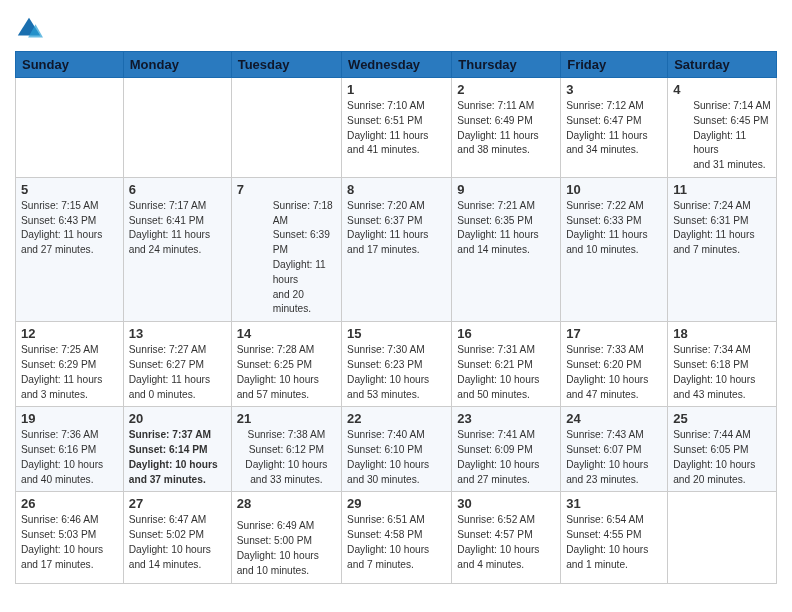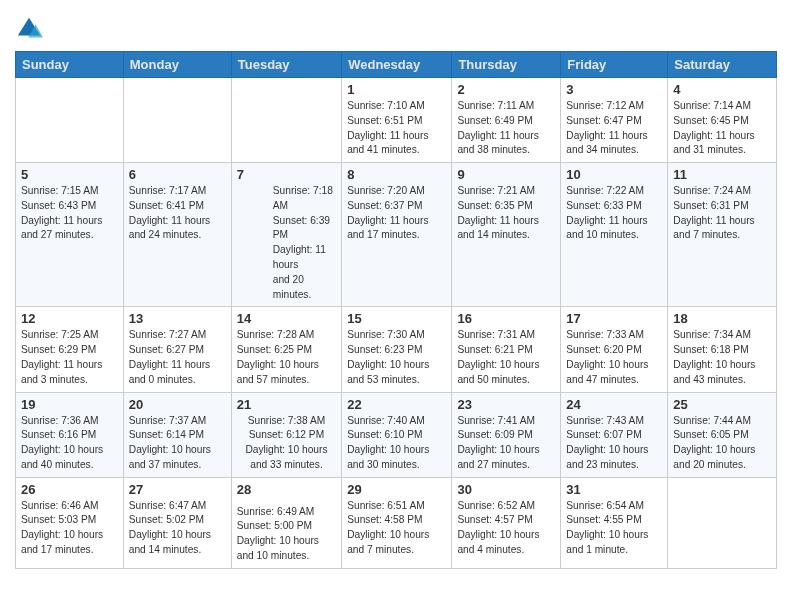--- a/index.html
+++ b/index.html
@@ -59,21 +59,21 @@
       font-size: 15px;
       color: #555;
     }
     .calendar {
       width: 100%;
       border-collapse: collapse;
       border: 1px solid #ccc;
     }
     .calendar th {
       background: #2a7abf;
-      color: #e5e5e5;
+      color: #0f172a;
       text-align: left;
       padding: 5px 6px;
       font-size: 13px;
       font-weight: bold;
       border: 1px solid #1a6aaf;
     }
     .calendar td {
       vertical-align: top;
       border: 1px solid #ccc;
       padding: 4px 5px;
@@ -159,21 +159,21 @@
           </td>
           <td>
             <span class="day-number">3</span>
             <div class="day-info" style="white-space: pre-line;">Sunrise: 7:12 AM
 Sunset: 6:47 PM
 Daylight: 11 hours
 and 34 minutes.</div>
           </td>
           <td>
             <span class="day-number">4</span>
-            <div class="day-info" style="white-space: pre-line;">Sunrise: 7:14 AM
+            <div class="day-info" style="white-space: pre-line; margin-left: 20px;">Sunrise: 7:14 AM
 Sunset: 6:45 PM
 Daylight: 11 hours
 and 31 minutes.</div>
           </td>
         </tr>
         <tr class="row-alt">
           <td>
             <span class="day-number">5</span>
             <div class="day-info" style="white-space: pre-line;">Sunrise: 7:15 AM
 Sunset: 6:43 PM
@@ -277,21 +277,21 @@
         <tr class="row-alt">
           <td>
             <span class="day-number">19</span>
             <div class="day-info" style="white-space: pre-line;">Sunrise: 7:36 AM
 Sunset: 6:16 PM
 Daylight: 10 hours
 and 40 minutes.</div>
           </td>
           <td>
             <span class="day-number">20</span>
-            <div class="day-info" style="white-space: pre-line;">Sunrise: 7:37 AM
+            <div class="day-info" style="white-space: pre-line; font-weight: bold;">Sunrise: 7:37 AM
 Sunset: 6:14 PM
 Daylight: 10 hours
 and 37 minutes.</div>
           </td>
           <td>
             <span class="day-number">21</span>
             <div class="day-info" style="white-space: pre-line; text-align: center;">Sunrise: 7:38 AM
 Sunset: 6:12 PM
 Daylight: 10 hours
 and 33 minutes.</div>

